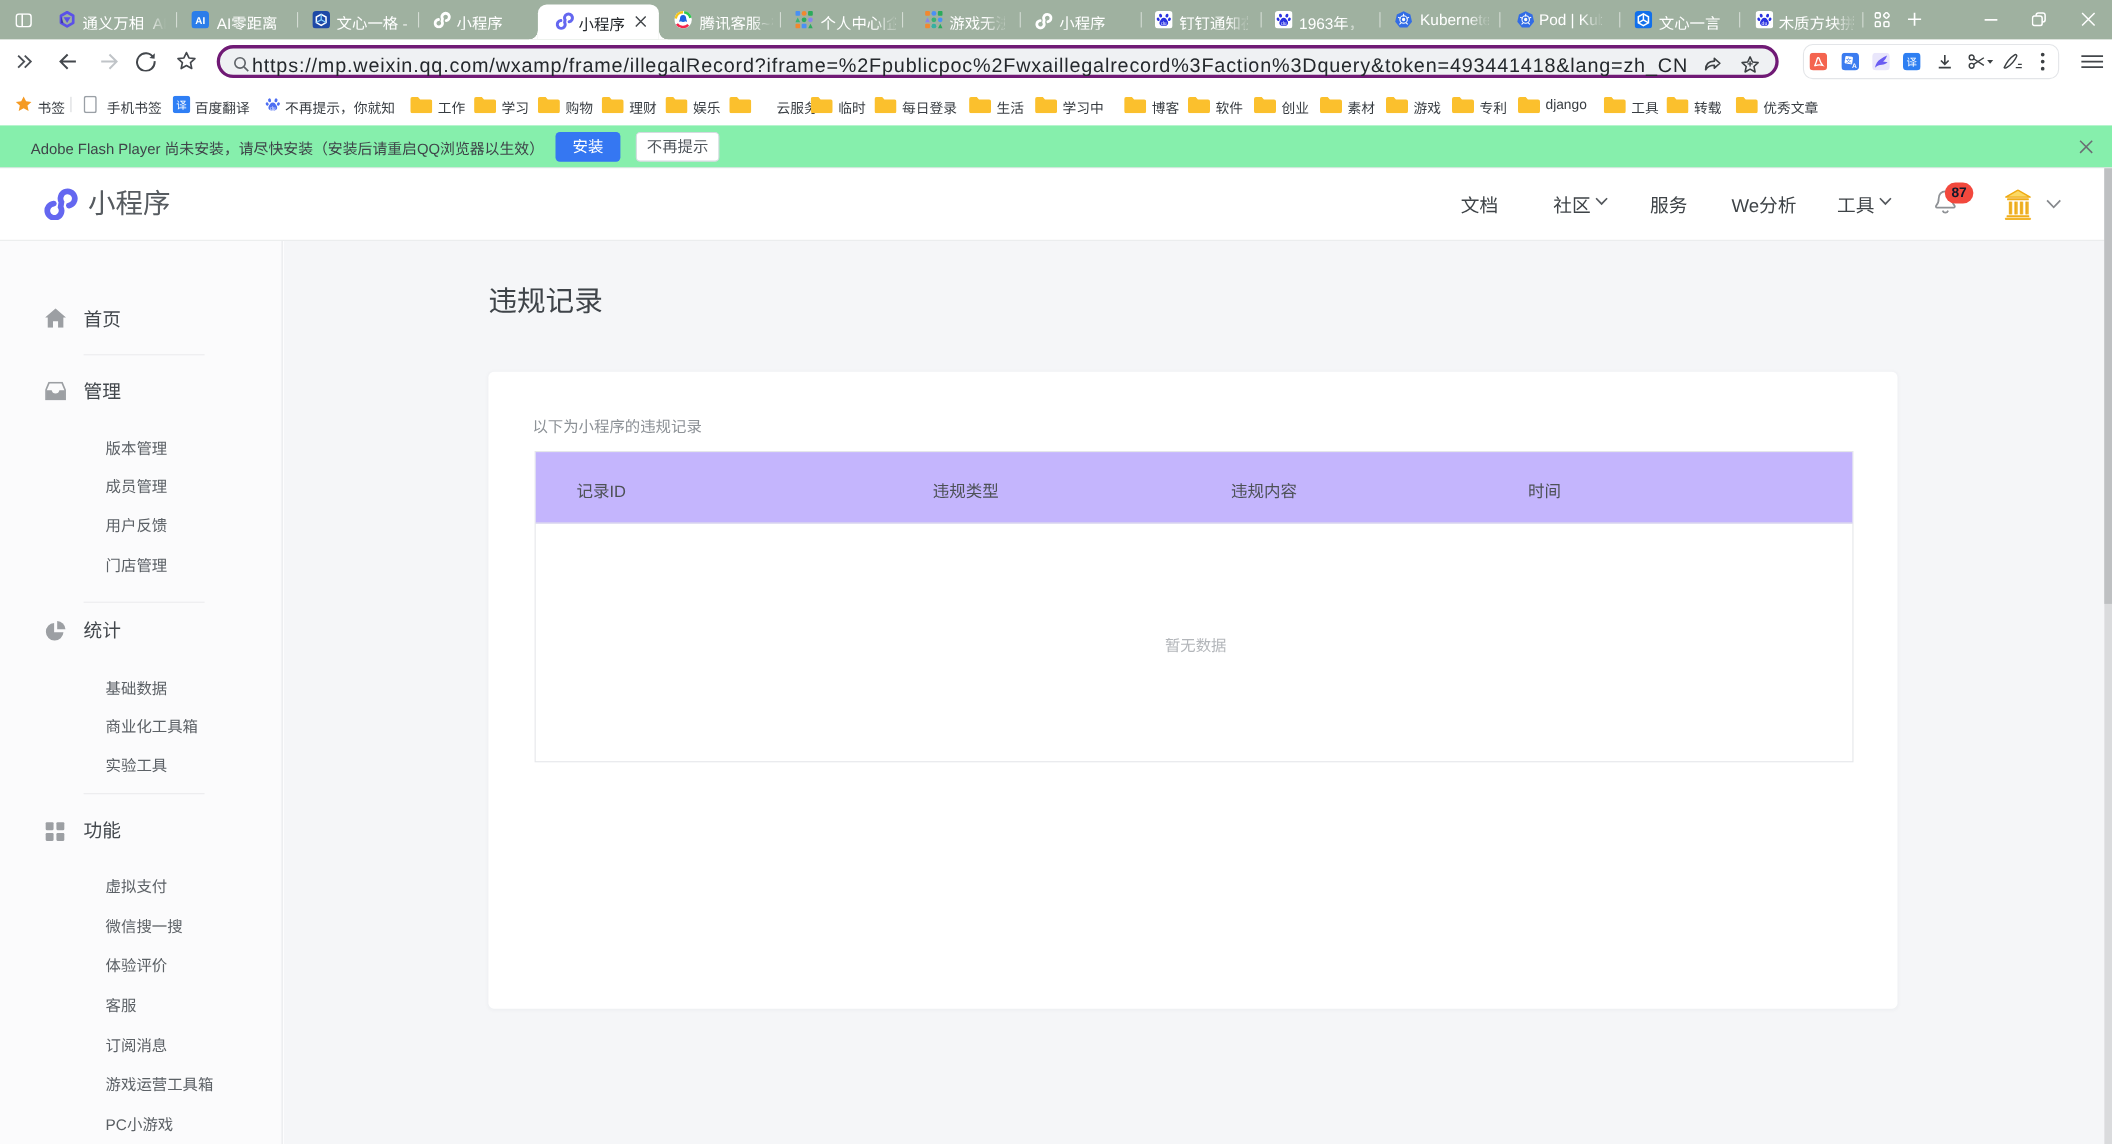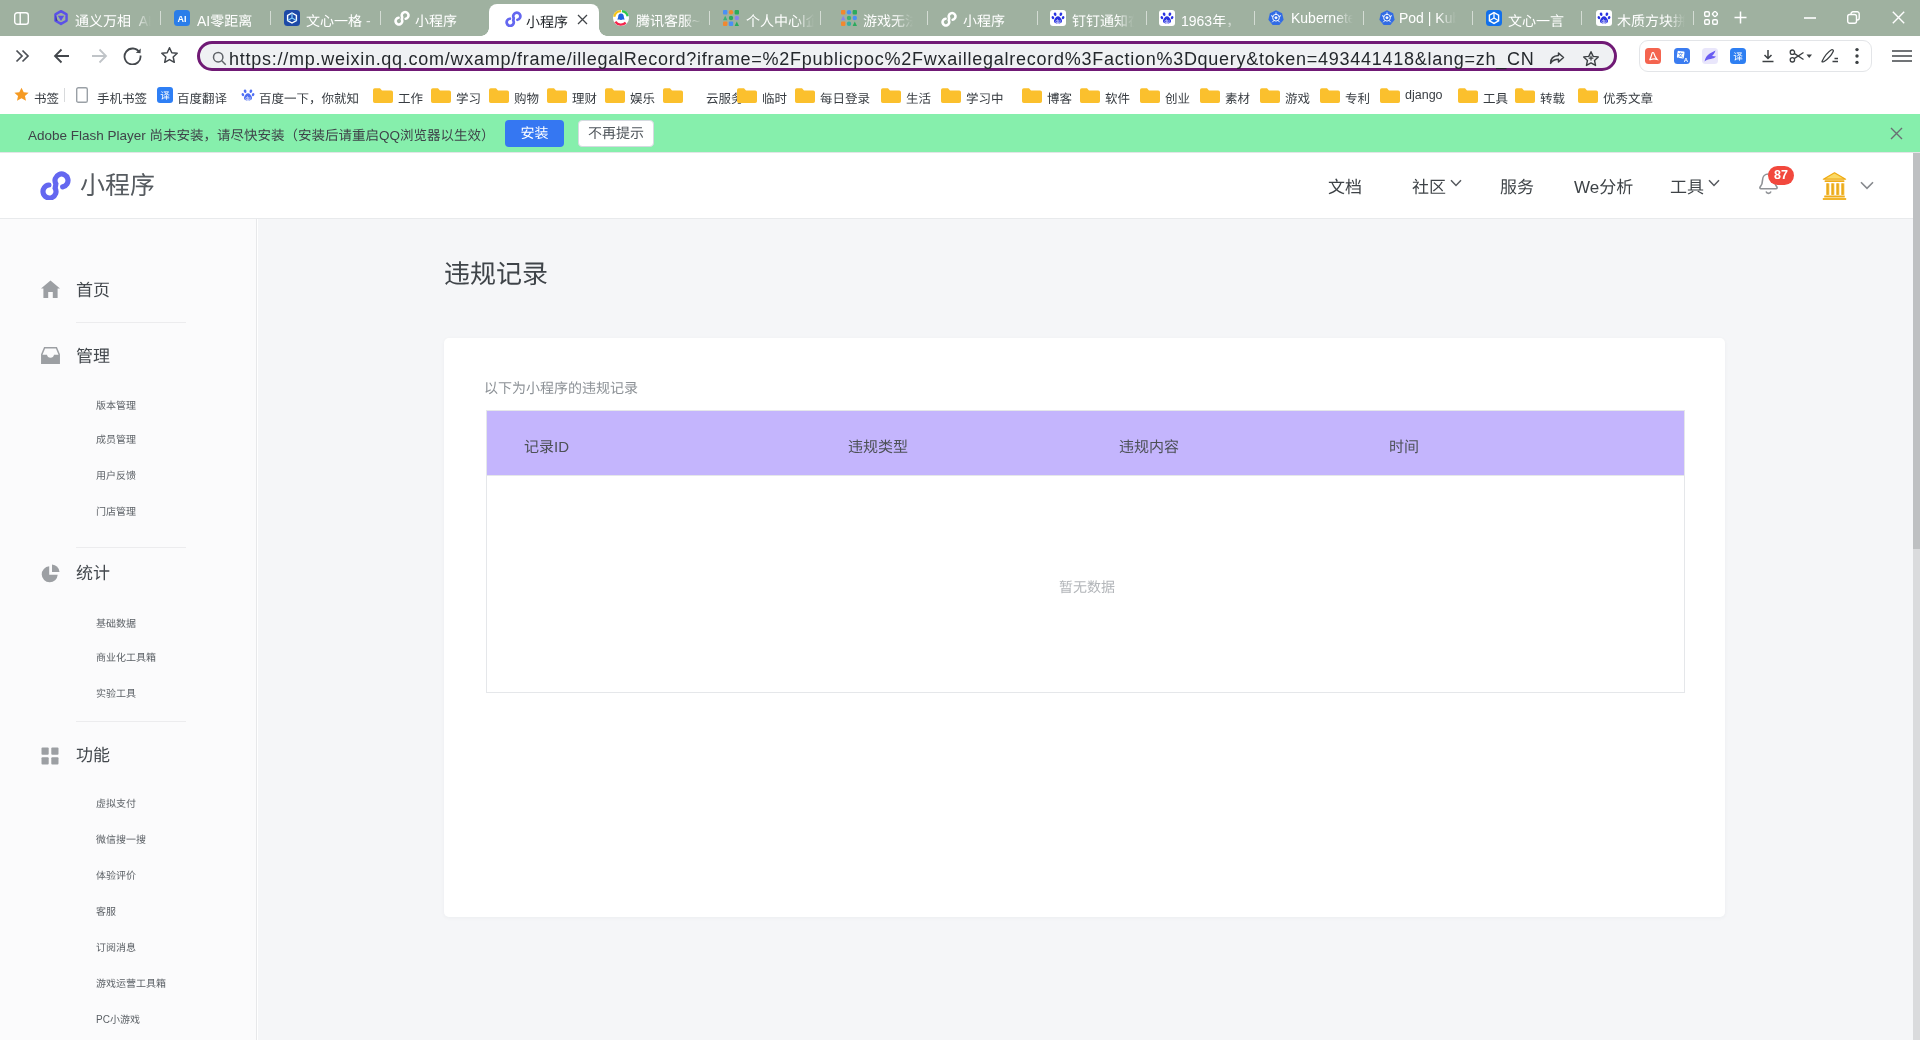--- a/index.html
+++ b/index.html
@@ -33,21 +33,21 @@
 
   
   #pagehead { position:absolute; left:0; top:153px; width:1920px; height:66px; background:#fff; border-bottom:1px solid #e8eaec; }
   .nav { position:absolute; top:20px; font-size:17px; color:#3e4347; }
 
   
   #sidebar { position:absolute; left:0; top:219px; width:257px; height:821px; background:#fbfbfc; border-right:1px solid #e7e8ea; }
   #content { position:absolute; left:258px; top:219px; width:1655px; height:821px; background:#f5f6f8; }
   .sitem { position:absolute; white-space:nowrap; }
   .shead { font-size:17px; color:#43484d; }
-  .ssub { font-size:10px; color:#5c6166; }
+  .ssub { font-size:14px; color:#5c6166; }
   .sdiv { position:absolute; left:76px; width:110px; height:1px; background:#ececee; }
 
   #card { position:absolute; left:186px; top:119px; width:1281px; height:579px; background:#fff; border-radius:5px; box-shadow:0 1px 4px rgba(30,40,60,0.045); }
   #vtable { position:absolute; left:42px; top:72px; width:1199px; height:283px; border:1px solid #e5e7ea; }
   #vhead { position:absolute; left:0; top:0; width:1197px; height:65px; background:#c4b5fd; border-bottom:1px solid #e5e7ea; }
   .th { position:absolute; top:24px; font-size:15px; color:#4d5156; }
 
   #scrollbar { position:absolute; left:1913px; top:153px; width:7px; height:887px; background:#dadbdd; }
   #sthumb { position:absolute; left:0; top:0; width:7px; height:396px; background:#bec0c2; }
 </style>
@@ -321,21 +321,21 @@
     <svg class="abs" style="left:240px; top:11px;" width="16" height="16" viewBox="0 0 16 16">
       <g fill="#4e6ef2">
         <ellipse cx="5.1" cy="4.2" rx="1.35" ry="1.8" transform="rotate(-15 5.1 4.2)"></ellipse>
         <ellipse cx="10.9" cy="4.2" rx="1.35" ry="1.8" transform="rotate(15 10.9 4.2)"></ellipse>
         <ellipse cx="2.9" cy="7.6" rx="1.25" ry="1.6" transform="rotate(-30 2.9 7.6)"></ellipse>
         <ellipse cx="13.1" cy="7.6" rx="1.25" ry="1.6" transform="rotate(30 13.1 7.6)"></ellipse>
         <path d="M8 6.2 C9.8 6.2 10.6 7.8 11.5 9.2 C12.3 10.5 12.2 12.4 10.7 13.1 C9.7 13.6 9 13.3 8 13.3 C7 13.3 6.3 13.6 5.3 13.1 C3.8 12.4 3.7 10.5 4.5 9.2 C5.4 7.8 6.2 6.2 8 6.2Z"></path>
       </g>
       <text x="8" y="12.6" font-size="4.6" fill="#fff" text-anchor="middle" font-family="Liberation Sans">du</text>
     </svg>
-    <div class="bktxt" style="left:259px;">百度一下，你就知</div>
+    <div class="bktxt" style="left:259px;">不再提示，你就知</div>
     <svg class="abs" style="left:373px; top:12px;" width="20" height="15" viewBox="0 0 20 15">
       <path d="M0 2 A1.8 1.8 0 0 1 1.8 0.2 L7 0.2 L9 2.4 L18.2 2.4 A1.8 1.8 0 0 1 20 4.2 L20 13.2 A1.8 1.8 0 0 1 18.2 15 L1.8 15 A1.8 1.8 0 0 1 0 13.2 Z" fill="#fbc02d"></path>
     </svg>
     <div class="bktxt" style="left:398px;">工作</div>
     <svg class="abs" style="left:431px; top:12px;" width="20" height="15" viewBox="0 0 20 15">
       <path d="M0 2 A1.8 1.8 0 0 1 1.8 0.2 L7 0.2 L9 2.4 L18.2 2.4 A1.8 1.8 0 0 1 20 4.2 L20 13.2 A1.8 1.8 0 0 1 18.2 15 L1.8 15 A1.8 1.8 0 0 1 0 13.2 Z" fill="#fbc02d"></path>
     </svg>
     <div class="bktxt" style="left:456px;">学习</div>
     <svg class="abs" style="left:489px; top:12px;" width="20" height="15" viewBox="0 0 20 15">
       <path d="M0 2 A1.8 1.8 0 0 1 1.8 0.2 L7 0.2 L9 2.4 L18.2 2.4 A1.8 1.8 0 0 1 20 4.2 L20 13.2 A1.8 1.8 0 0 1 18.2 15 L1.8 15 A1.8 1.8 0 0 1 0 13.2 Z" fill="#fbc02d"></path>
@@ -432,21 +432,21 @@
     <div class="nav" style="left:1500px;text-align:center;">服务</div>
     <div class="nav" style="left:1574px;">We分析</div>
     <div class="nav" style="left:1670px;">工具</div>
     <svg class="abs" style="left:1708px; top:26px;" width="12" height="8" viewBox="0 0 12 8">
       <path d="M1 1.2 L6 6.4 L11 1.2" fill="none" stroke="#55595e" stroke-width="1.5"></path>
     </svg>
     <svg class="abs" style="left:1758px; top:19px;" width="21" height="23" viewBox="0 0 21 23">
       <path d="M10.5 2 C6.8 2 4.5 4.8 4.5 8.2 C4.5 12.3 3.4 13.6 2.2 14.9 C1.5 15.7 2 16.8 3 16.8 L18 16.8 C19 16.8 19.5 15.7 18.8 14.9 C17.6 13.6 16.5 12.3 16.5 8.2 C16.5 4.8 14.2 2 10.5 2Z" fill="none" stroke="#8f9296" stroke-width="1.6"></path>
       <path d="M8 19.5 C8.5 20.8 9.4 21.4 10.5 21.4 C11.6 21.4 12.5 20.8 13 19.5" fill="none" stroke="#8f9296" stroke-width="1.6"></path>
     </svg>
-    <div class="abs" style="left:1768px; top:13px; width:26px; height:19px; background:#f2483d; border-radius:9.5px; color:#ffffff; font-size:12.5px; font-weight:bold; text-align:center; line-height:19px;">87</div>
+    <div class="abs" style="left:1768px; top:13px; width:26px; height:19px; background:#f2483d; border-radius:9.5px; color:#0f172a; font-size:12.5px; font-weight:bold; text-align:center; line-height:19px;">87</div>
     <svg class="abs" style="left:1822px; top:19px;" width="25" height="28" viewBox="0 0 25 28">
       <path d="M12.5 0.8 L23.6 7.2 L1.4 7.2 Z" fill="#fbd965" stroke="#efab14" stroke-width="1.3" stroke-linejoin="round"></path>
       <rect x="2.6" y="8.3" width="19.8" height="1.8" rx="0.5" fill="#f0ad19"></rect>
       <g fill="#f2b52a">
         <rect x="4.2" y="11.3" width="3.1" height="11.6"></rect>
         <rect x="9.2" y="11.3" width="3.1" height="11.6"></rect>
         <rect x="14.2" y="11.3" width="3.1" height="11.6"></rect>
         <rect x="19.2" y="11.3" width="3.1" height="11.6"></rect>
       </g>
       <g fill="#d99a12" opacity=".5">

